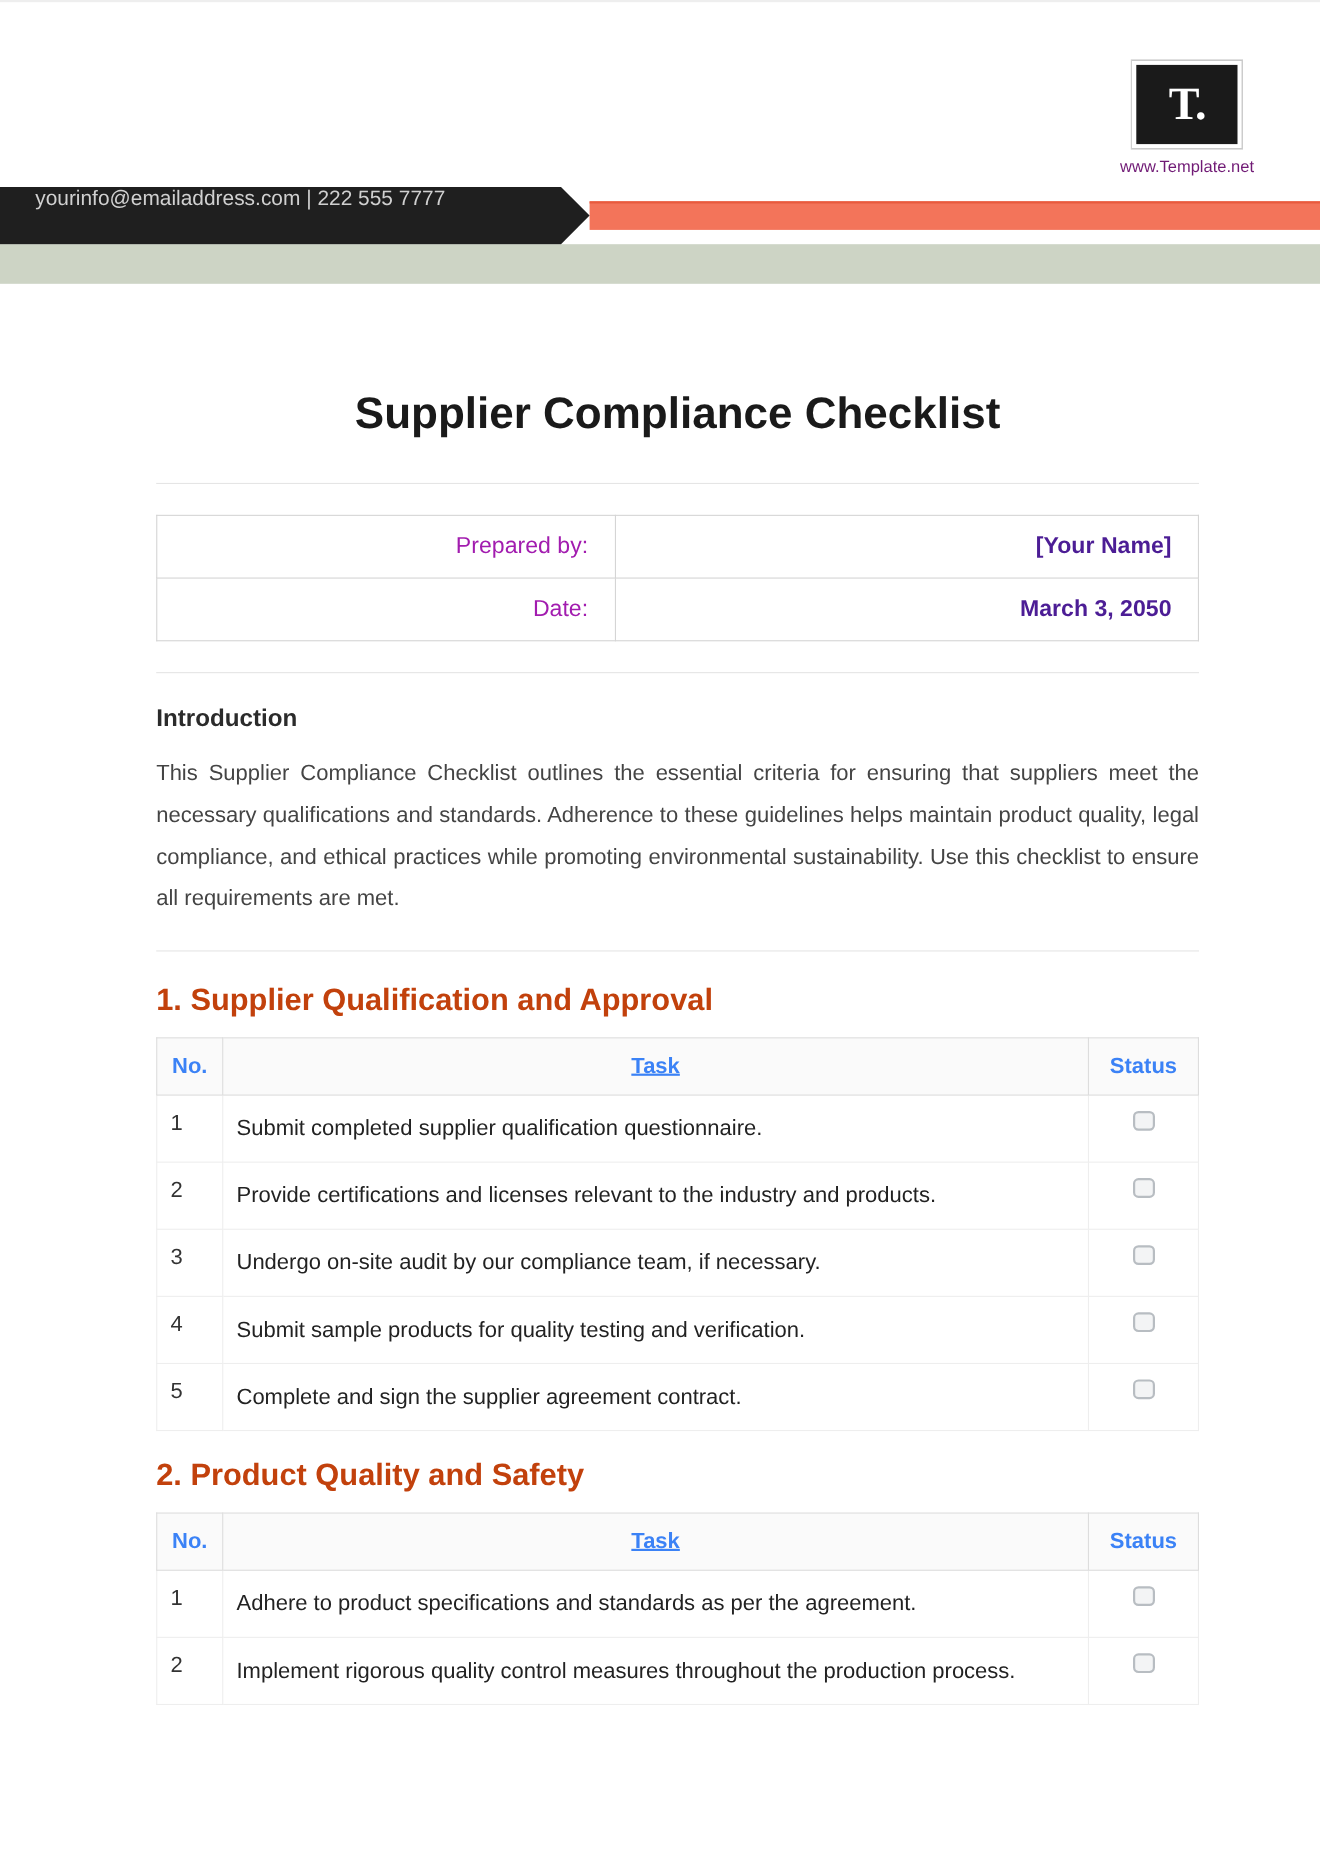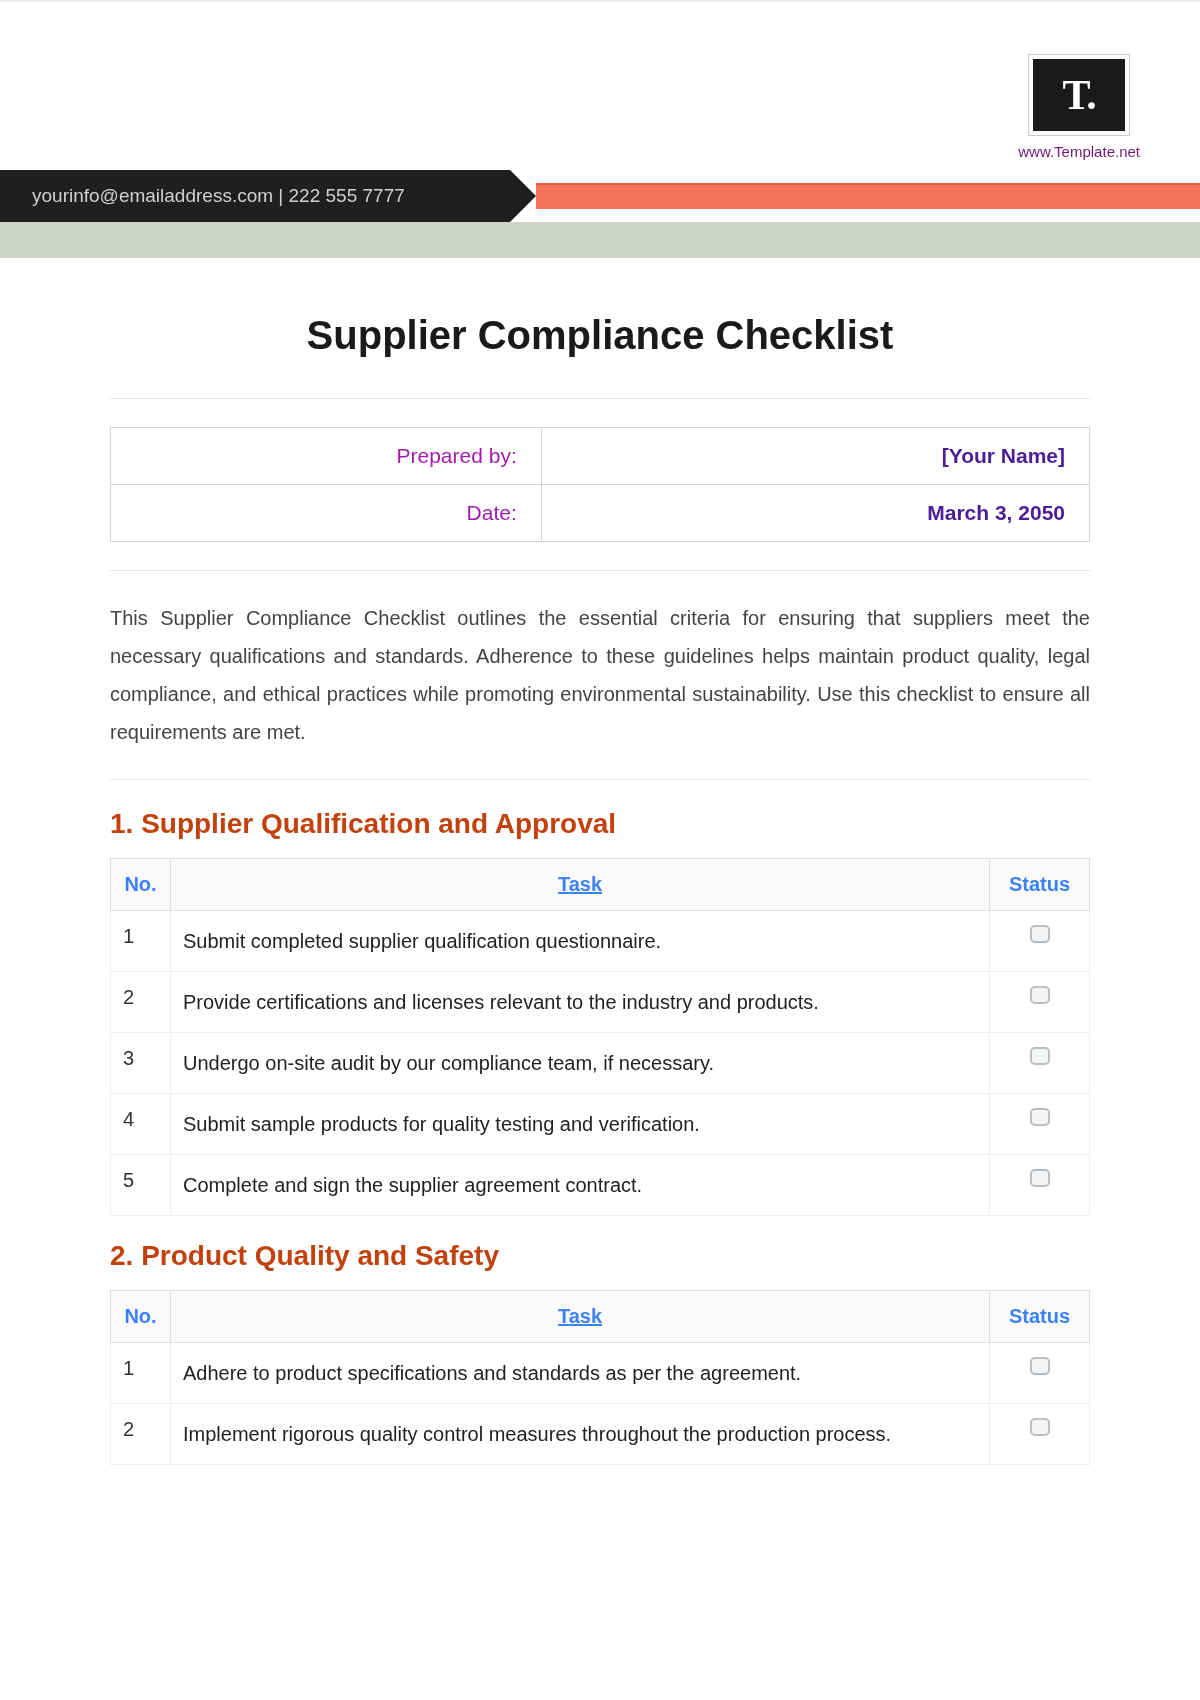--- a/index.html
+++ b/index.html
@@ -51,21 +51,21 @@
     align-items: stretch;
     height: 52px;
     margin-top: 130px;
     position: relative;
   }
   .ribbon-black {
     background: #1f1f1f;
     color: #d0d0d0;
     font-size: 19px;
     display: flex;
-    align-items: center;
+    align-items: flex-start;
     padding: 0 28px 0 32px;
     position: relative;
     flex: 0 0 auto;
     width: 510px;
   }
   .ribbon-black::after {
     content: "";
     position: absolute;
     right: -26px;
     top: 0;
@@ -79,21 +79,22 @@
     height: 26px;
     align-self: center;
     margin-left: 26px;
     border-top: 2px solid #e85a3e;
   }
   .sage-band {
     background: #cdd4c5;
     height: 36px;
   }
   .content {
-    padding: 55px 110px 40px;
+    padding: 96px 110px 40px;
+    margin-left: 32px;
   }
   .title {
     text-align: center;
     font-size: 40px;
     font-weight: 800;
     color: #1a1a1a;
     margin-bottom: 40px;
   }
   .hr { border: none; border-top: 1px solid #e5e5e5; margin: 28px 0; }
   table.meta {
@@ -194,20 +195,21 @@
       </tr>
       <tr>
         <td class="label">Date:</td>
         <td class="value">March 3, 2050</td>
       </tr>
     </tbody>
       </table>
 
     <hr class="hr">
 
+    <div class="intro-h">Introduction</div>
     <p class="intro-p">This Supplier Compliance Checklist outlines the essential criteria for ensuring that suppliers meet the necessary qualifications and standards. Adherence to these guidelines helps maintain product quality, legal compliance, and ethical practices while promoting environmental sustainability. Use this checklist to ensure all requirements are met.</p>
 
     <hr class="hr">
 
     <div class="section-h">1. Supplier Qualification and Approval</div>
     <table class="tasks">
       <thead>
         <tr>
           <th>No.</th>
           <th class="task-col">Task</th>

